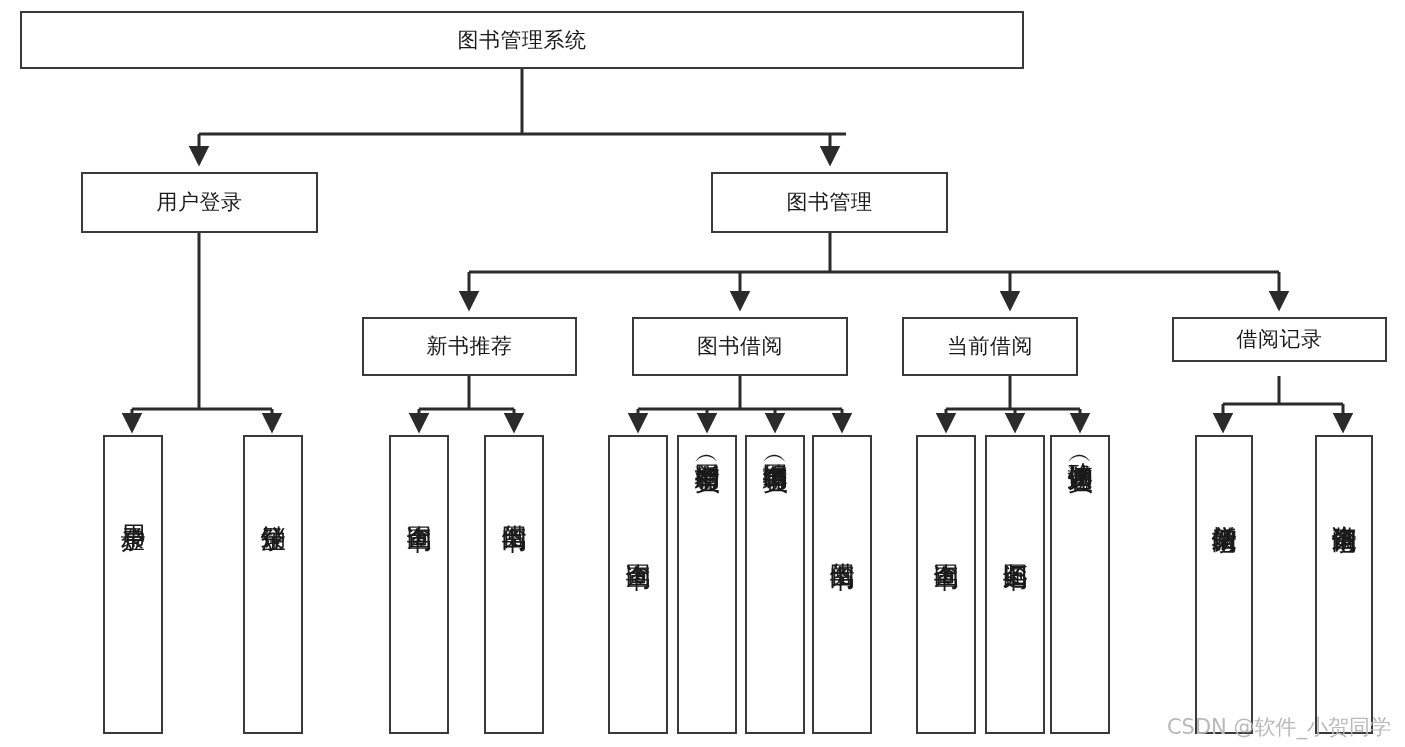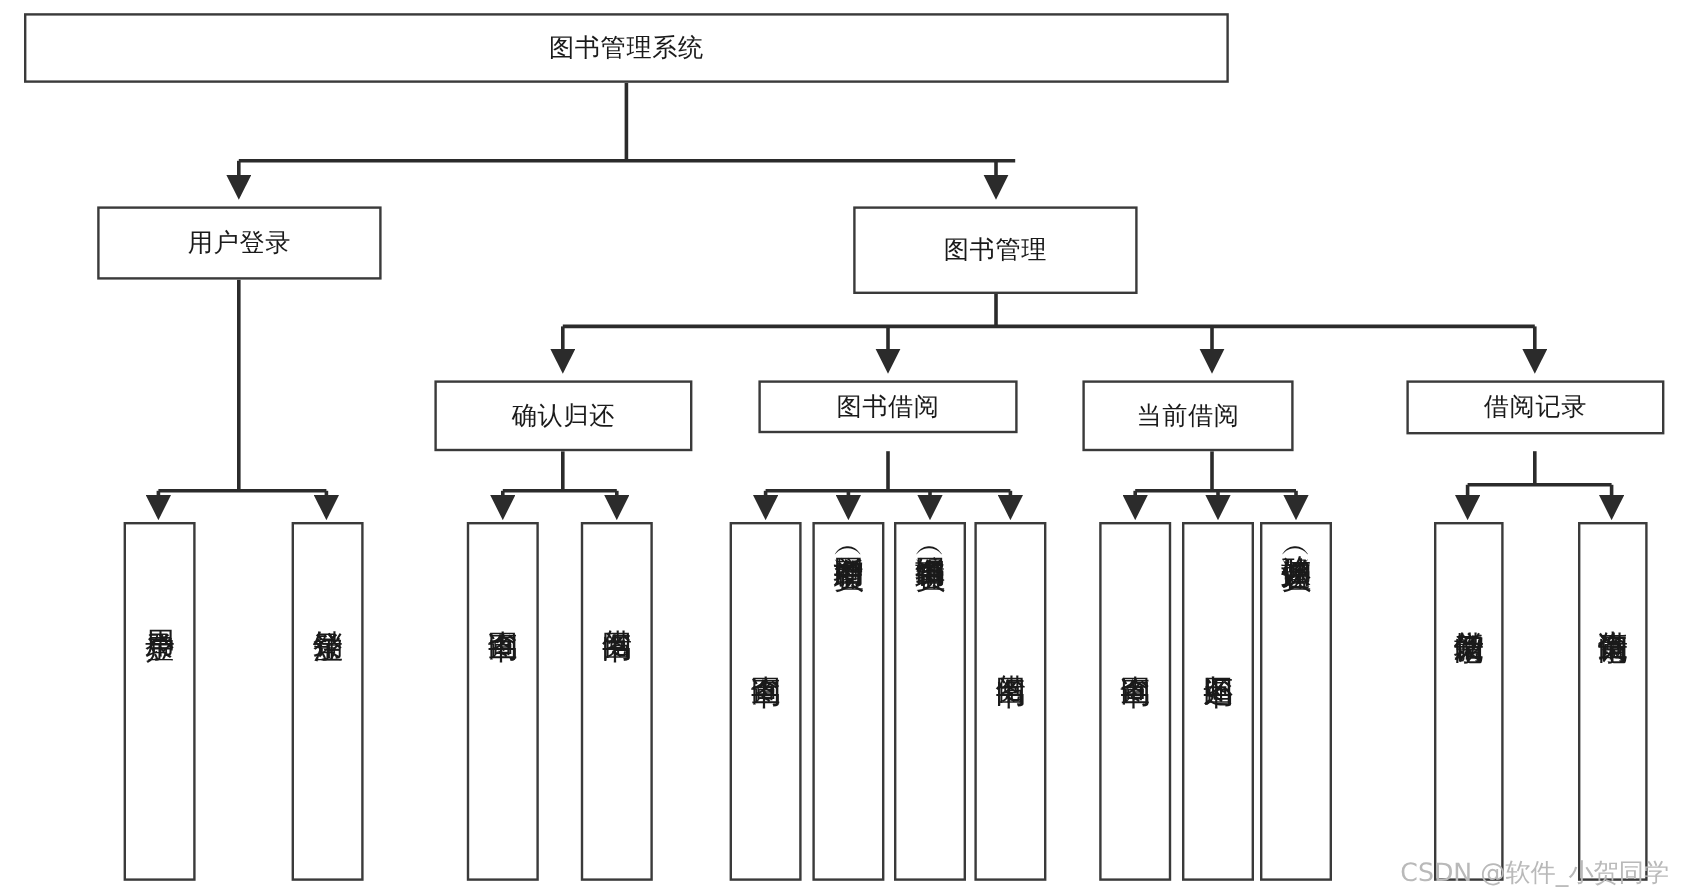--- a/index.html
+++ b/index.html
@@ -131,29 +131,29 @@
   </svg>
 
   <div class="node horiz" style="left:20px; top:11px; width:1004px; height:58px;">
     <span class="label">图书管理系统</span>
   </div>
 
   <div class="node horiz" style="left:81px; top:172px; width:237px; height:61px;">
     <span class="label">用户登录</span>
   </div>
 
-  <div class="node horiz" style="left:711px; top:172px; width:237px; height:73px;">
+  <div class="node horiz" style="left:711px; top:172px; width:237px; height:61px;">
     <span class="label">图书管理</span>
   </div>
 
   <div class="node horiz" style="left:362px; top:317px; width:215px; height:59px;">
-    <span class="label">确认归还</span>
-  </div>
-
-  <div class="node horiz" style="left:632px; top:317px; width:216px; height:44px;">
+    <span class="label">新书推荐</span>
+  </div>
+
+  <div class="node horiz" style="left:632px; top:317px; width:216px; height:59px;">
     <span class="label">图书借阅</span>
   </div>
 
   <div class="node horiz" style="left:902px; top:317px; width:176px; height:59px;">
     <span class="label">当前借阅</span>
   </div>
 
   <div class="node horiz" style="left:1172px; top:317px; width:215px; height:45px;">
     <span class="label">借阅记录</span>
   </div>

